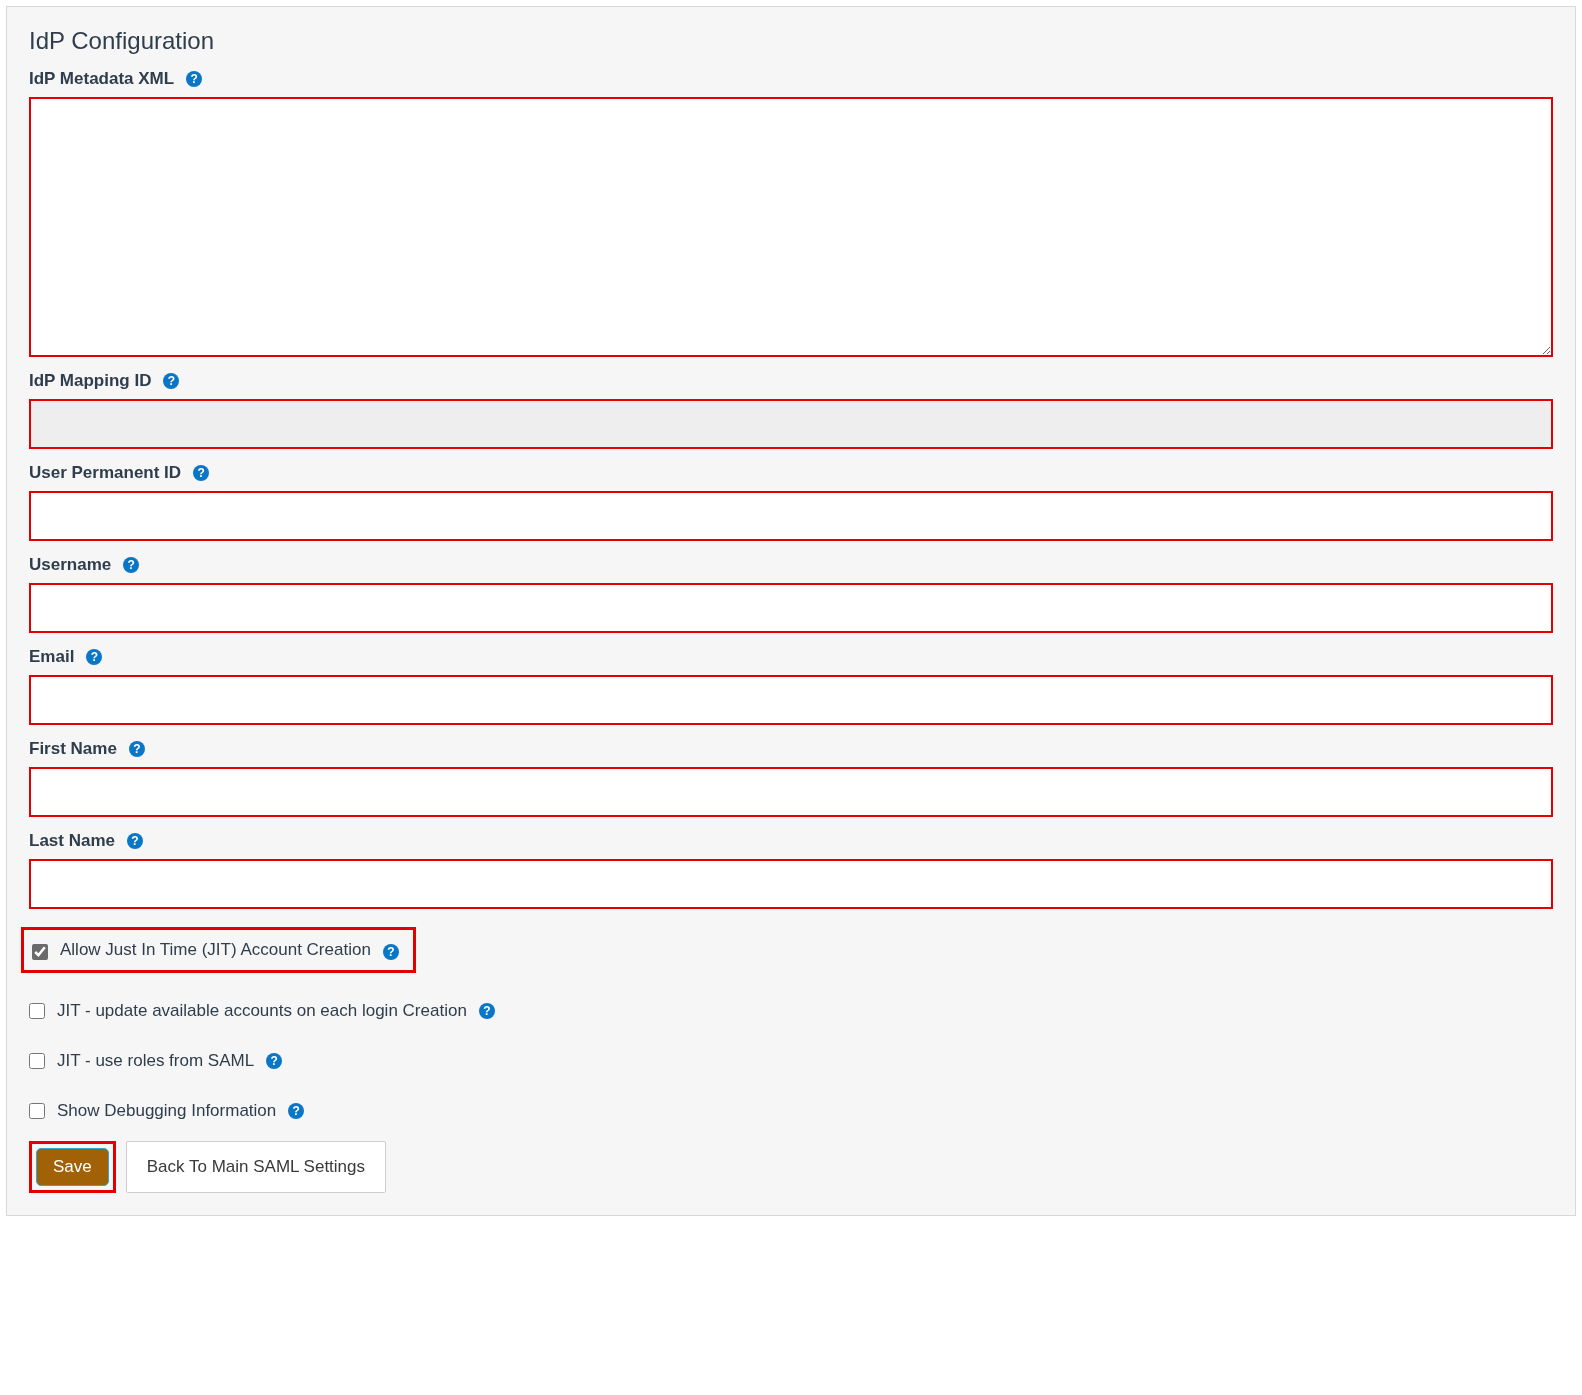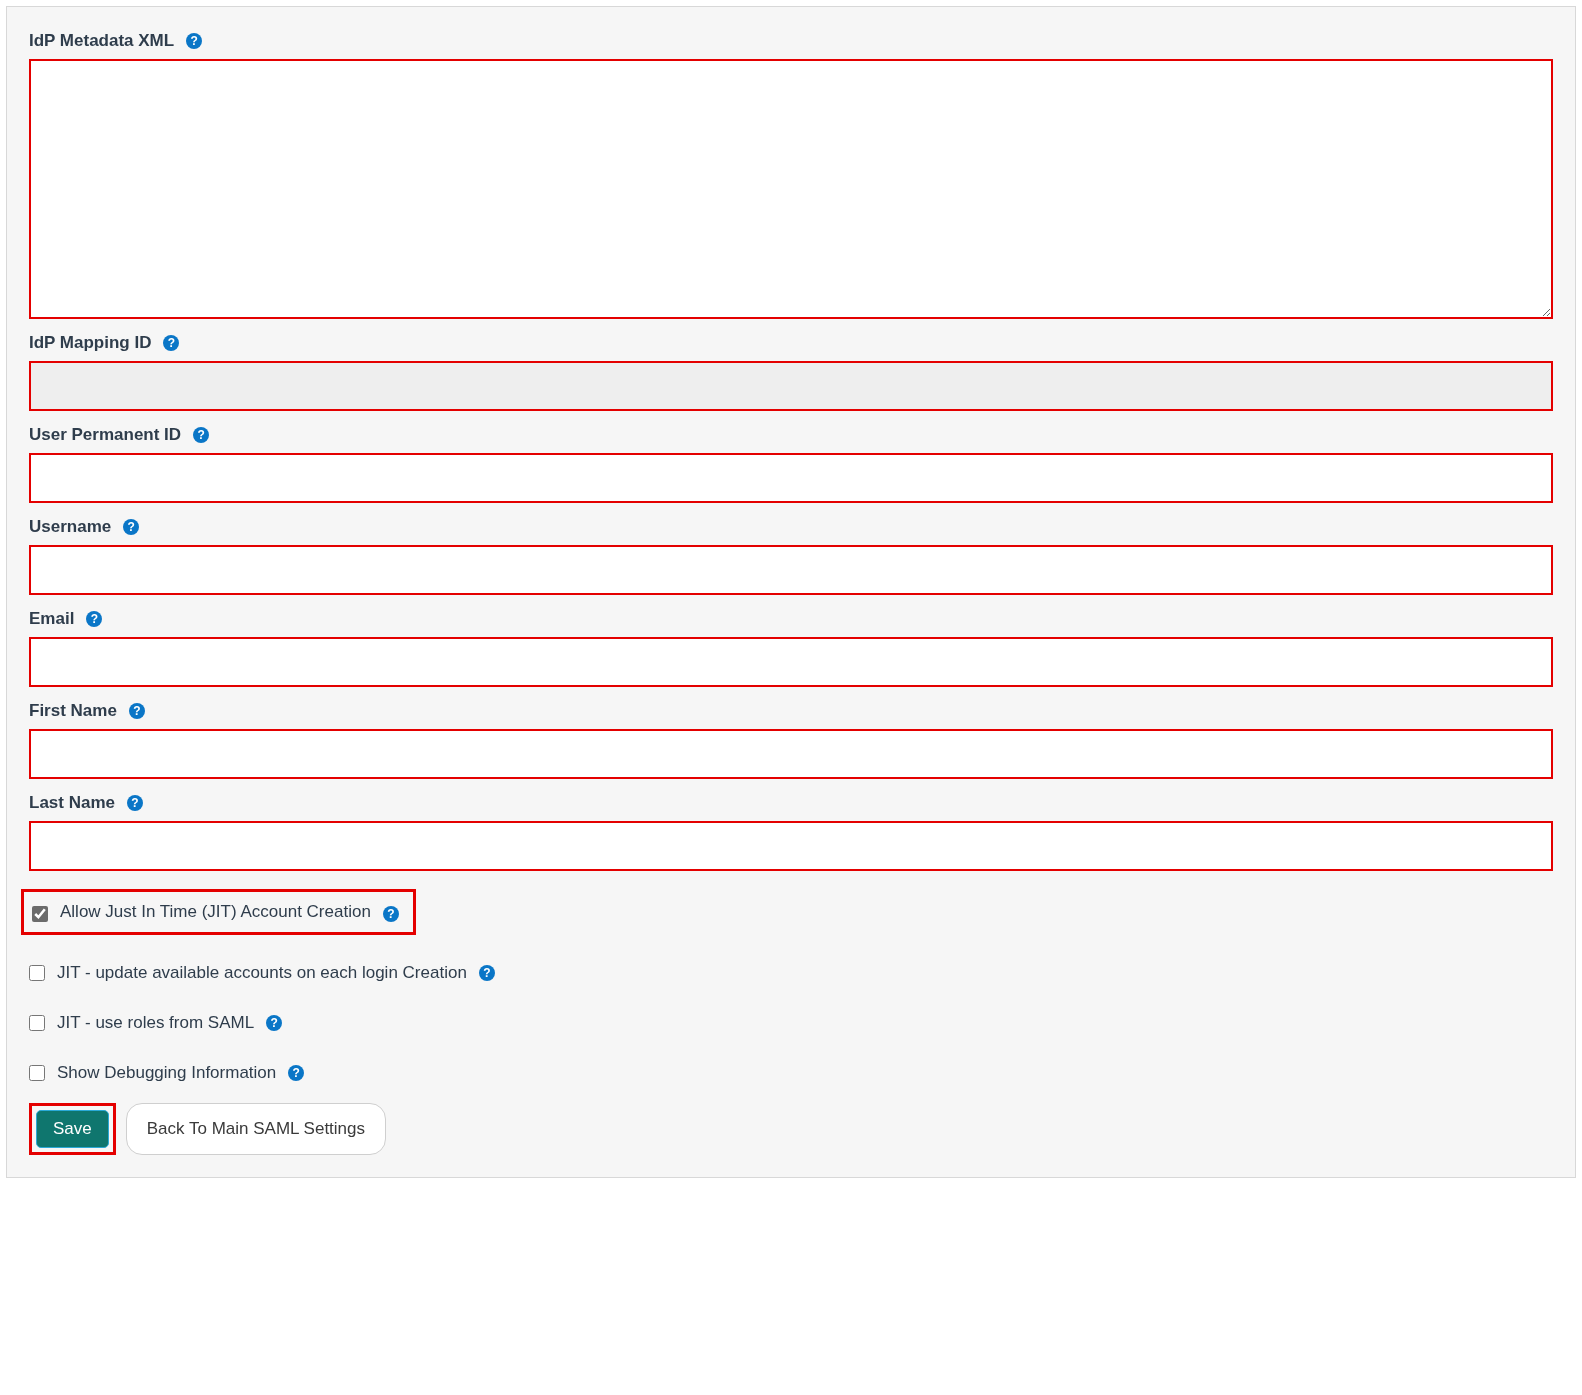--- a/index.html
+++ b/index.html
@@ -98,44 +98,45 @@
     align-items: stretch;
     gap: 10px;
     margin-top: 20px;
   }
   .save-wrap {
     border: 3px solid #e40000;
     padding: 4px;
     display: inline-flex;
   }
   button.save {
-    background: #0f766e;
+    background: #a16207;
     color: #fff;
     border: 1px solid #2aa9d7;
     border-radius: 5px;
     font-size: 17px;
     padding: 8px 16px;
     cursor: pointer;
   }
   button.back {
     background: #fff;
     color: #3a3a3a;
     border: 1px solid #cfcfcf;
-    border-radius: 16px;
+    border-radius: 2px;
     font-size: 17px;
     padding: 12px 20px;
     cursor: pointer;
   }
 </style>
 </head>
 <body>
 
 <div class="page">
   <div class="panel">
 
+    <h2 class="section">IdP Configuration</h2>
 
     <div class="field-label">
       <span>IdP Metadata XML</span>
       <span class="help-icon">?</span>
     </div>
     <textarea class="xml" style=""></textarea>
 
     <div class="field-label">
       <span>IdP Mapping ID</span>
       <span class="help-icon">?</span>

